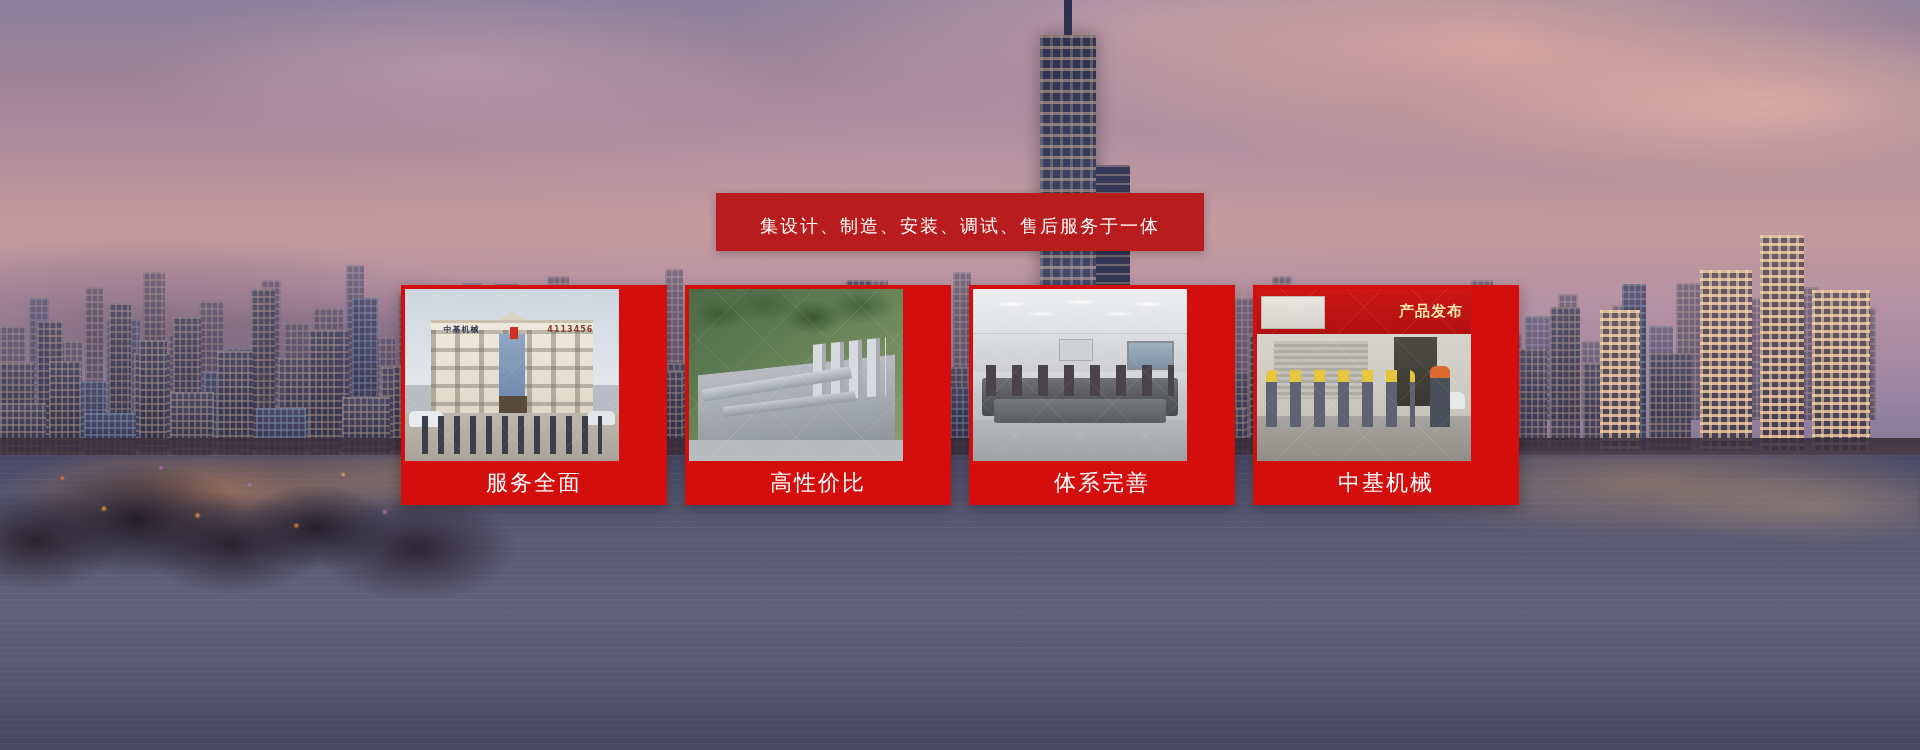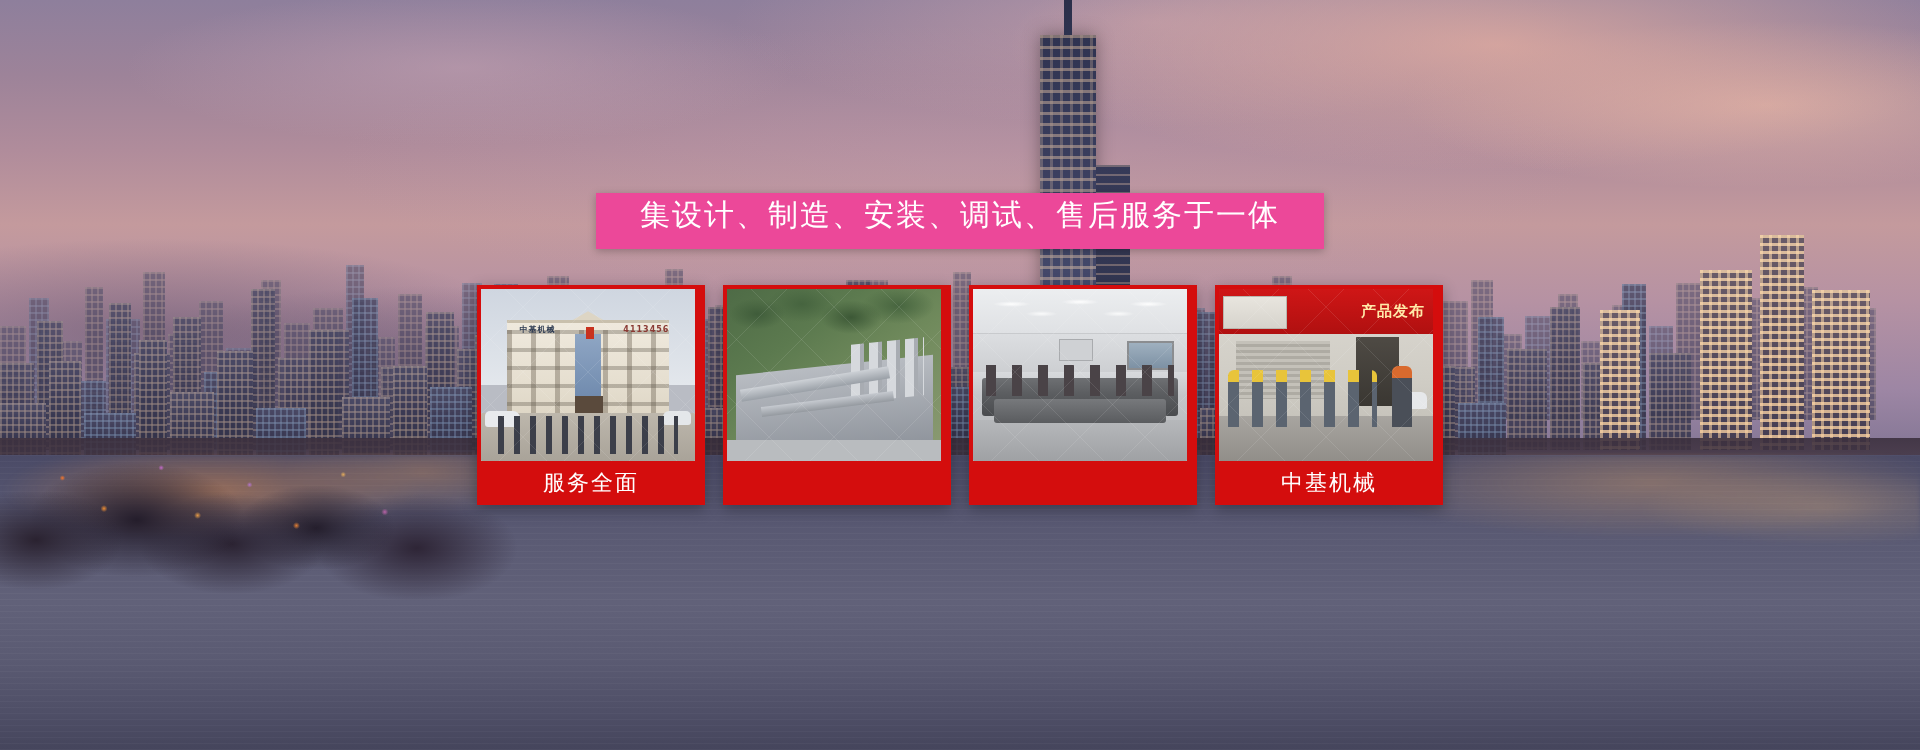--- a/index.html
+++ b/index.html
@@ -199,36 +199,36 @@
       0 0 2px rgba(255,255,255,.4);
     white-space:nowrap;
   }
 
   
   .subtitle-wrap {
     position:absolute; left:0; top:193px; width:100%;
     display:flex; justify-content:center;
   }
   .subtitle {
-    background:#ec4899;
+    background:#b91c1c;
     color:#ffffff;
-    font-size:30px;
+    font-size:18px;
     letter-spacing:2px;
-    padding:2px 44px 13px;
+    padding:21px 44px 13px;
     white-space:nowrap;
     box-shadow:0 2px 8px rgba(0,0,0,.25);
   }
 
   
   .cards {
     position:absolute; left:0; top:285px; width:100%;
     display:flex; justify-content:center; gap:18px;
   }
   .card {
-    width:228px;
+    width:266px;
     background:#d40d0d;
     padding:4px 4px 0;
     box-shadow:0 4px 14px rgba(0,0,0,.3);
   }
   .card-photo {
     position:relative;
     width:214px; height:172px;
     overflow:hidden;
     background:#b9bcc4;
   }
@@ -586,36 +586,38 @@
       <div class="card-photo">
         <div class="p2-green"></div>
         <div class="p2-trees"></div>
         <div class="p2-plant"></div>
         <div class="p2-silos"></div>
         <div class="p2-belt"></div>
         <div class="p2-belt2"></div>
         <div class="p2-road"></div>
         <div class="wm"></div>
       </div>
+      <div class="card-label">高性价比</div>
     </div>
 
     <div class="card">
       <div class="card-photo">
         <div class="p3-room"></div>
         <div class="p3-ceiling"></div>
         <div class="p3-lights"></div>
         <div class="p3-wall"></div>
         <div class="p3-poster"></div>
         <div class="p3-window"></div>
         <div class="p3-floor"></div>
         <div class="p3-desks"></div>
         <div class="p3-people"></div>
         <div class="p3-desk2"></div>
         <div class="wm"></div>
       </div>
+      <div class="card-label">体系完善</div>
     </div>
 
     <div class="card">
       <div class="card-photo">
         <div class="p4-wall"></div>
         <div class="p4-shutter"></div>
         <div class="p4-door"></div>
         <div class="p4-banner"></div>
         <div class="p4-sideposter"></div>
         <div class="p4-banner-txt">产品发布</div>

